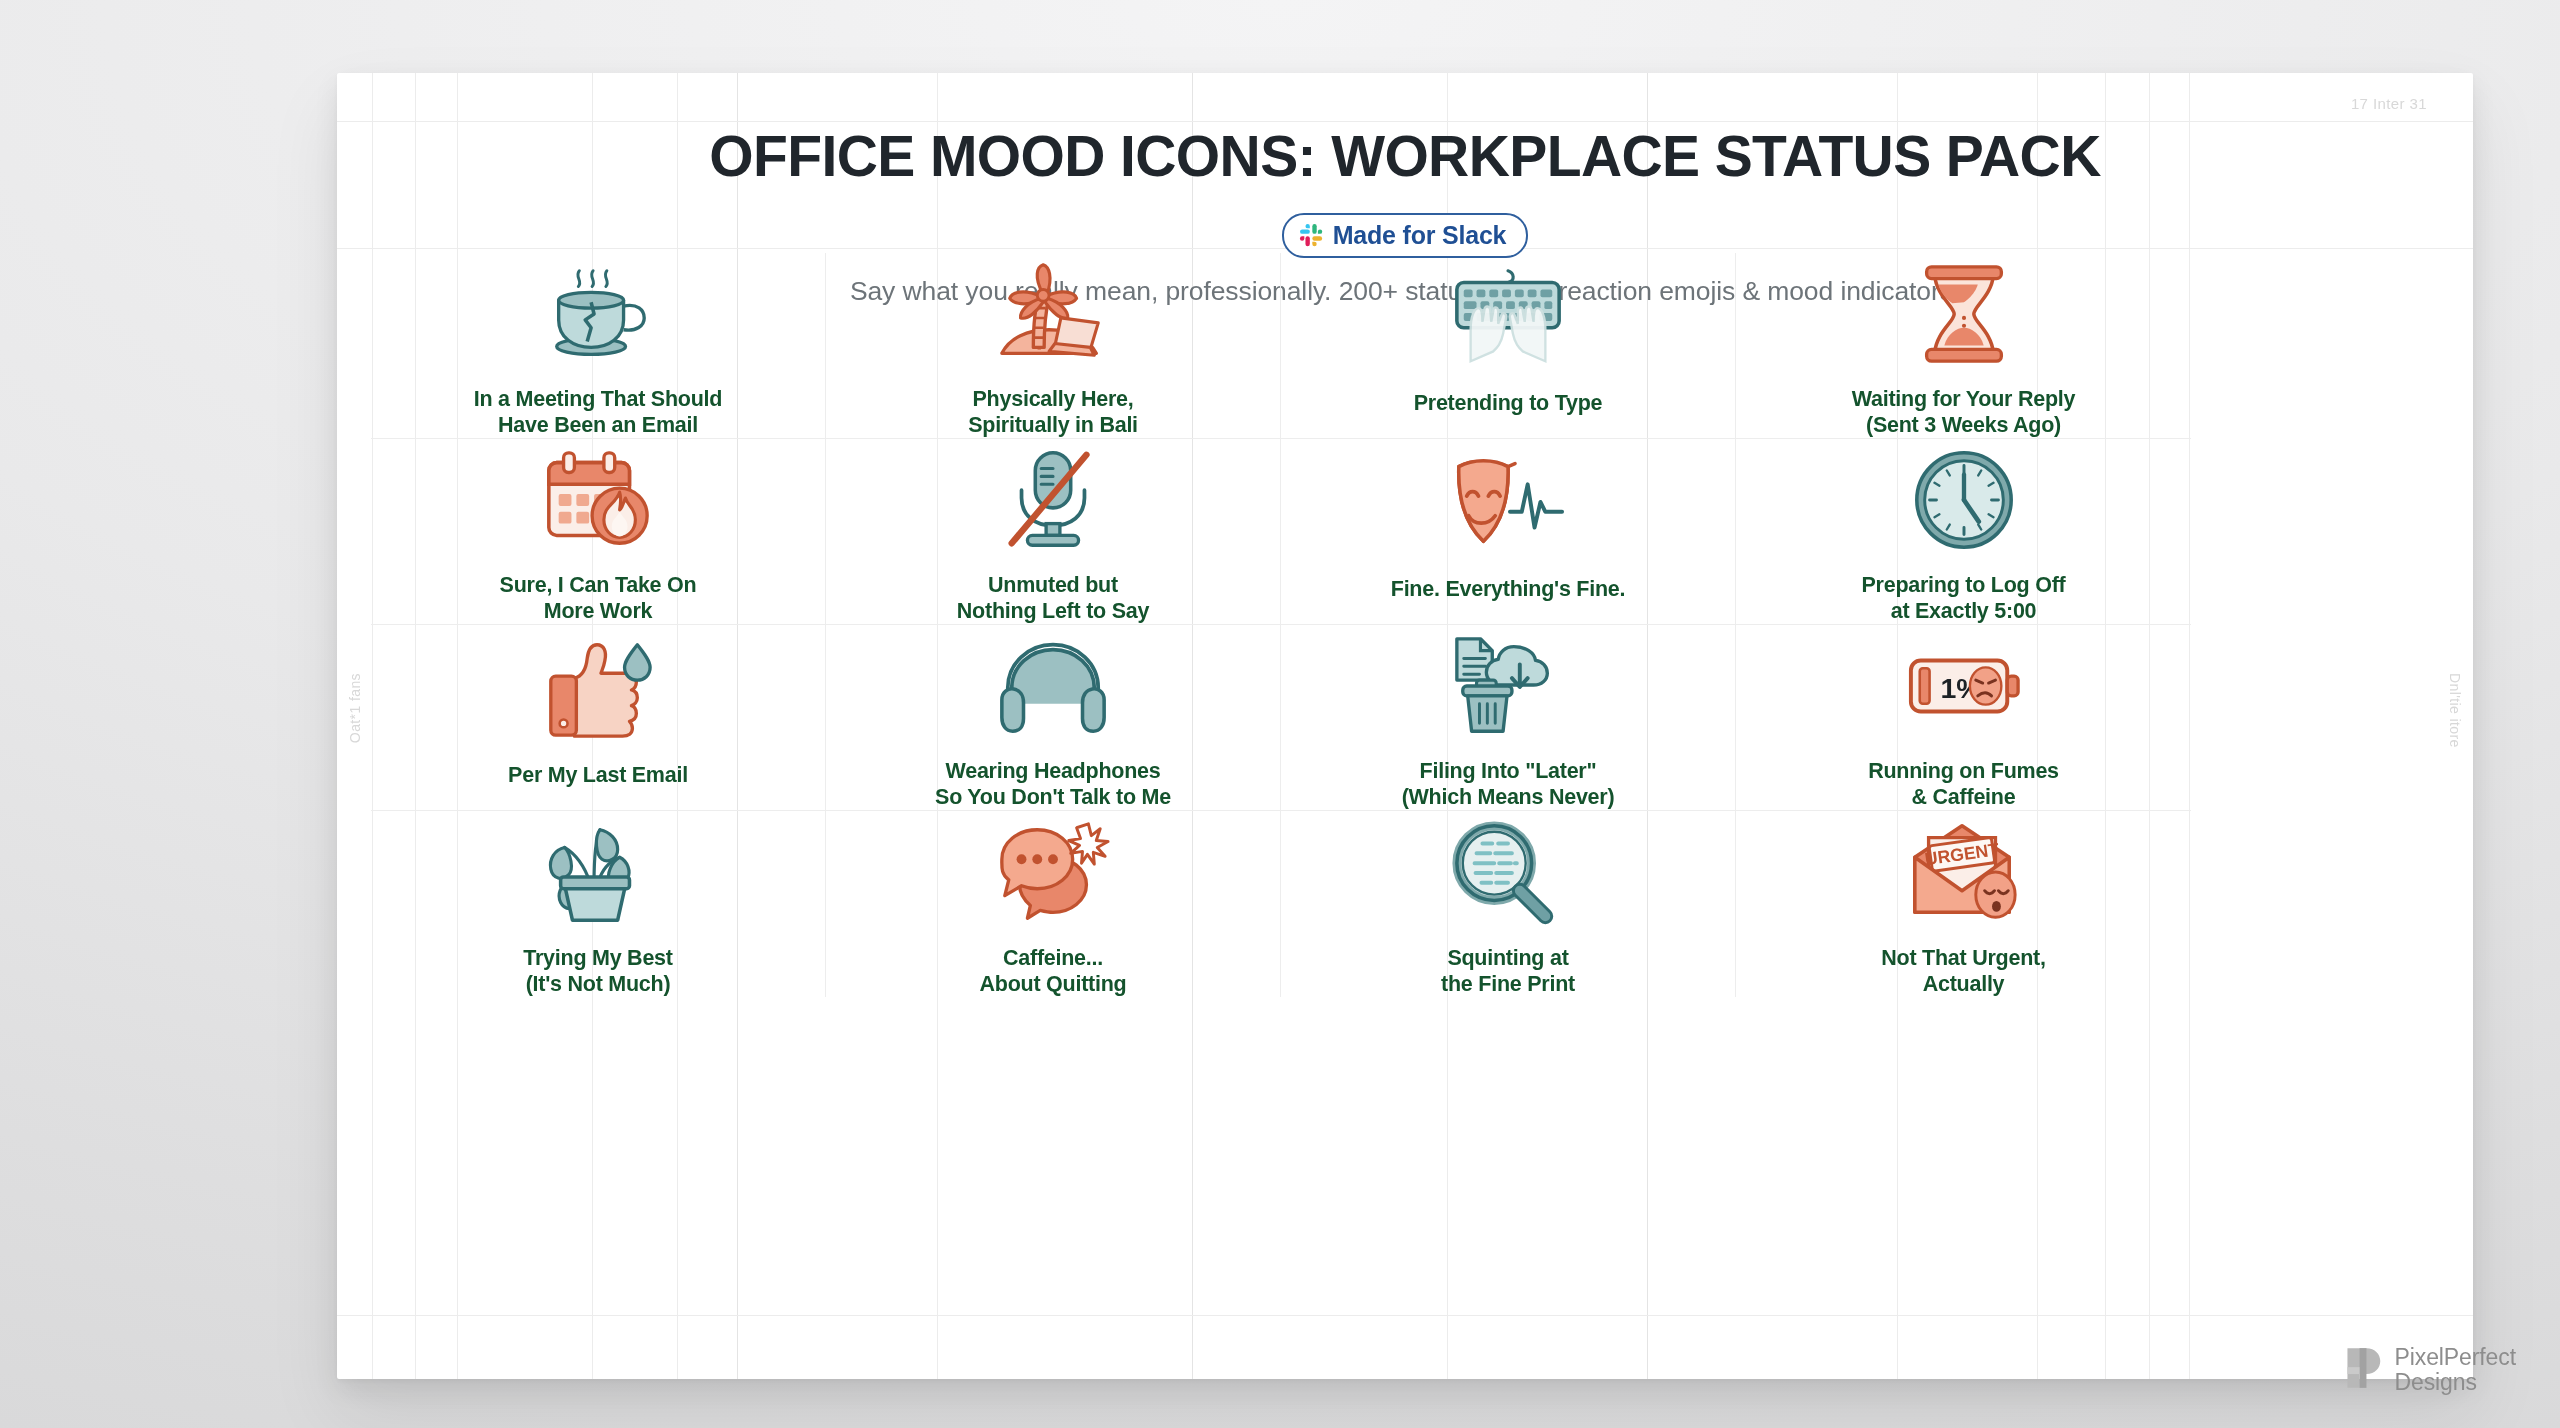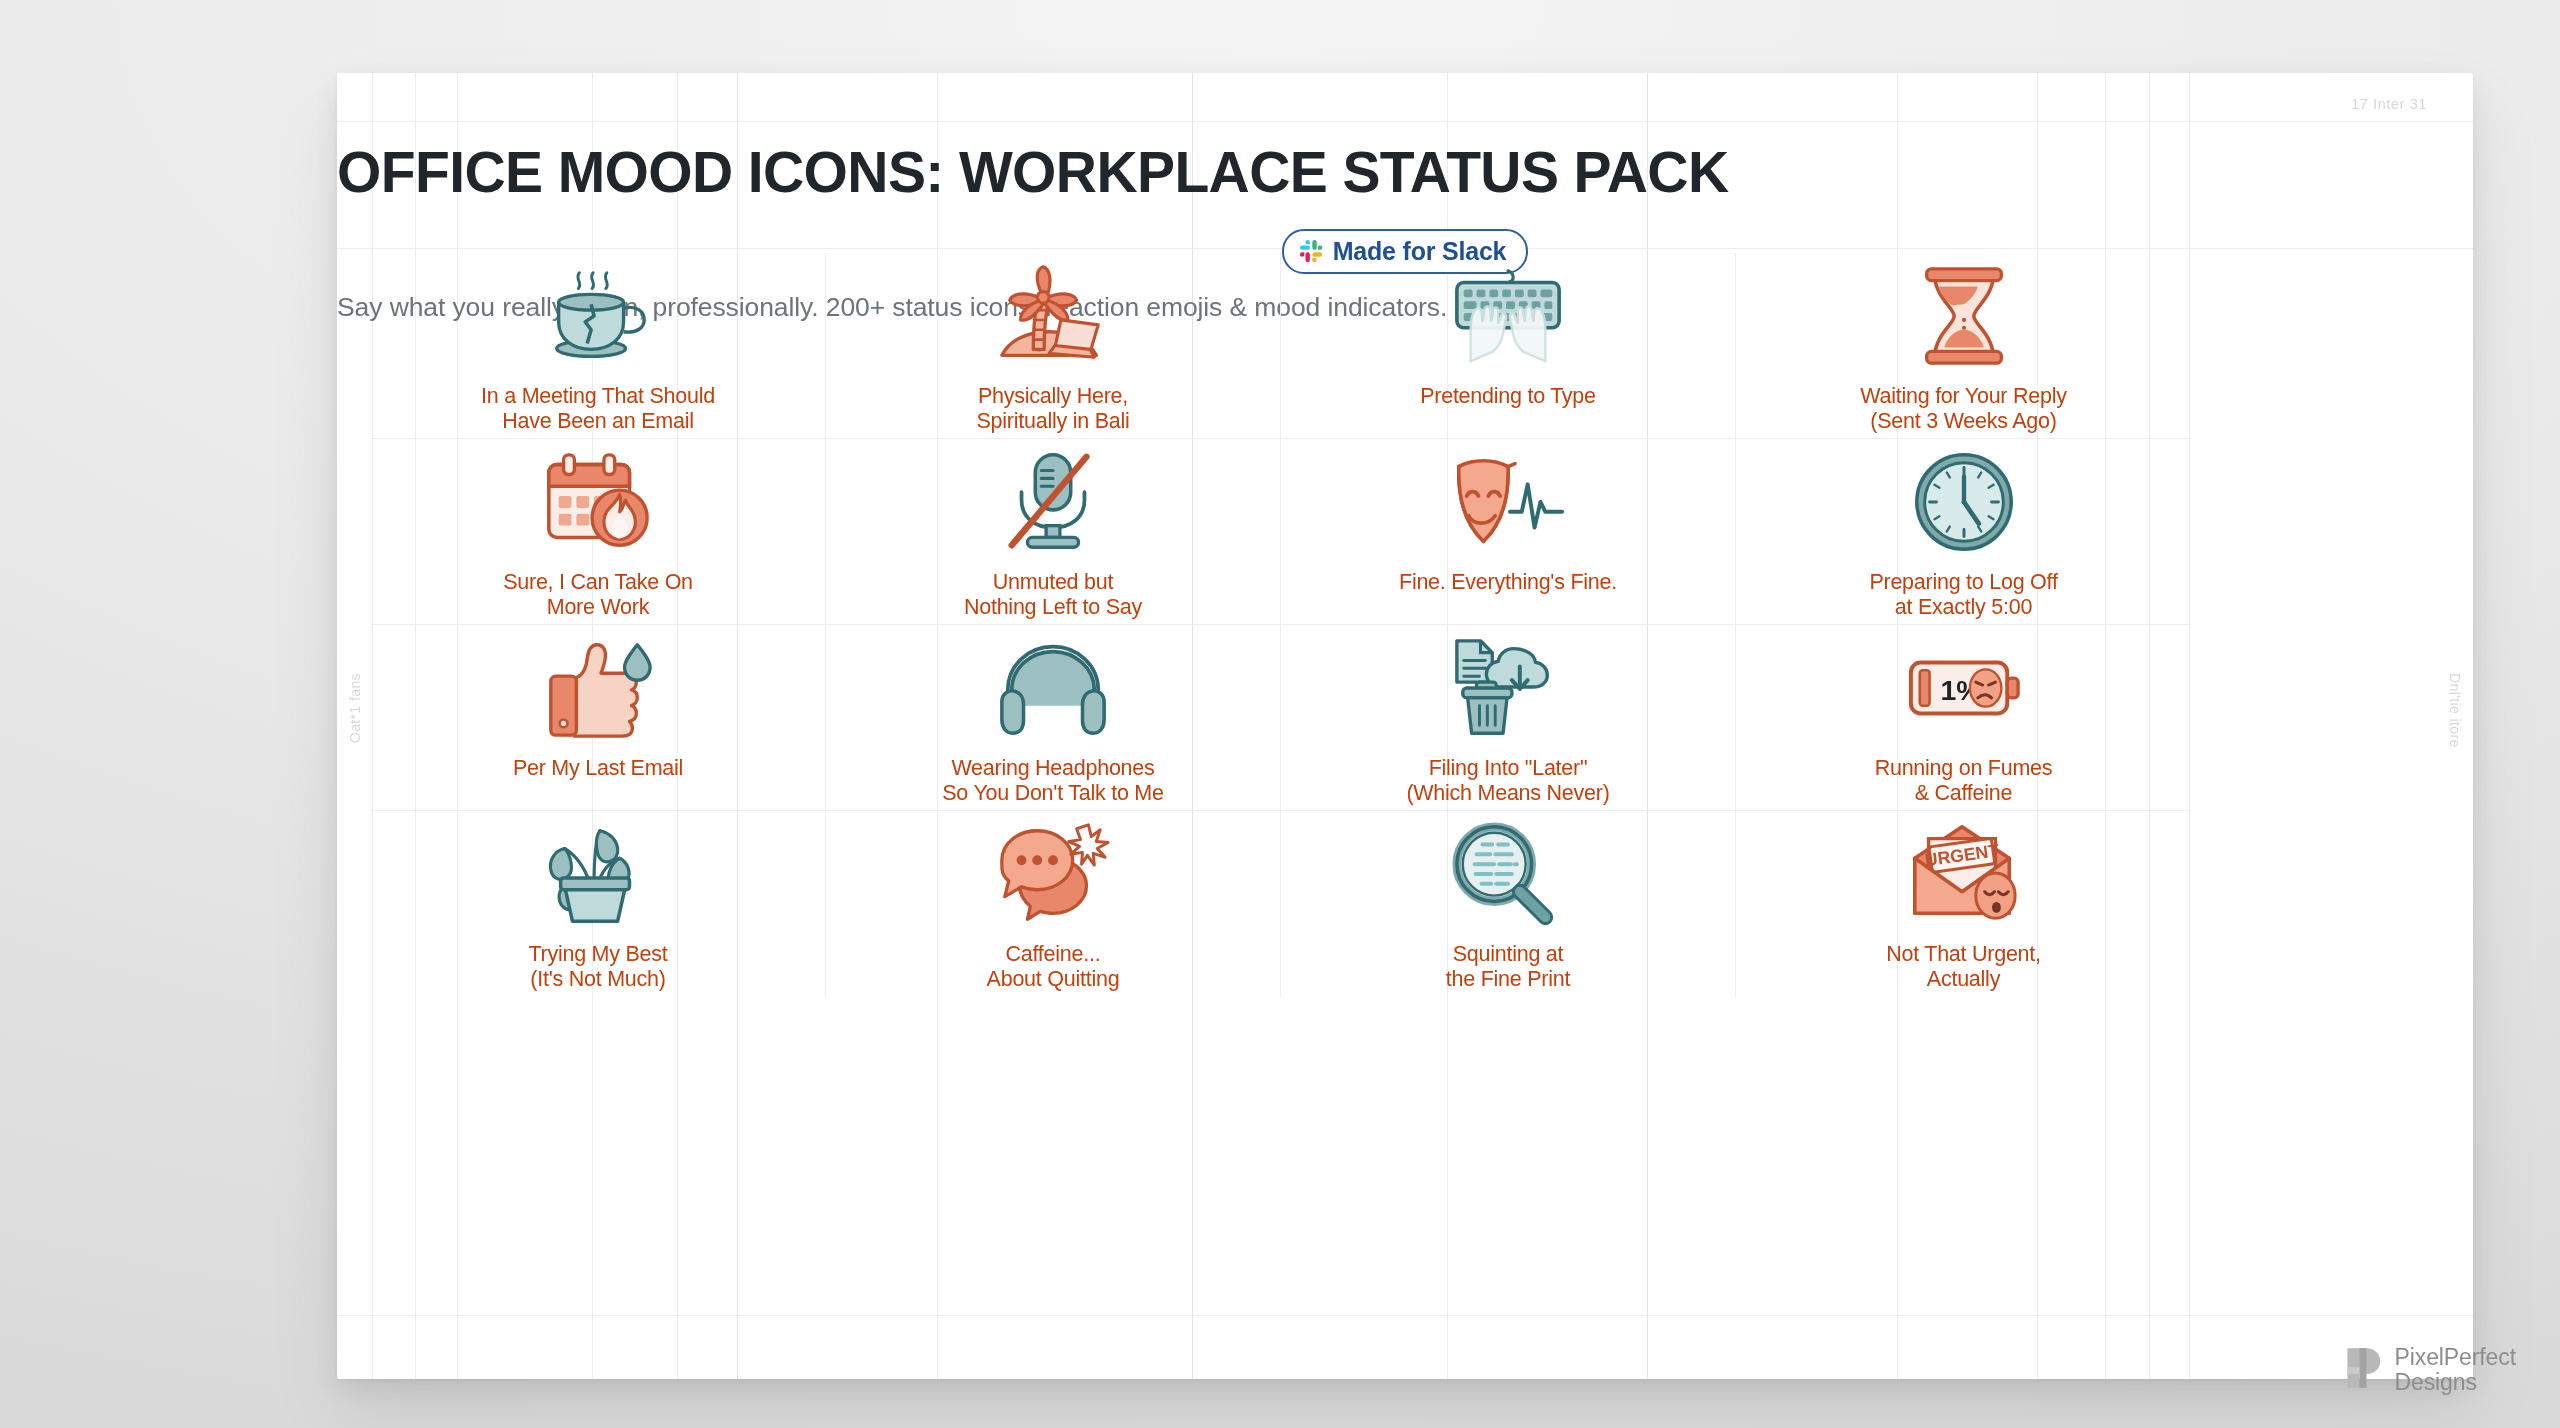--- a/index.html
+++ b/index.html
@@ -46,22 +46,22 @@
 
   #card-inner {
     position: relative;
     z-index: 2;
     width: 100%;
     height: 100%;
   }
 
   
   #poster-header {
-    padding-top: 70px;
-    text-align: left;
+    padding-top: 54px;
+    text-align: center;
   }
 
   #poster-title {
     font-size: 57px;
     font-weight: 700;
     letter-spacing: -0.6px;
     color: #20262c;
     line-height: 1.04;
     white-space: nowrap;
     font-stretch: condensed;
@@ -125,25 +125,25 @@
   .icon-art {
     width: 124px;
     height: 108px;
     display: flex;
     align-items: center;
     justify-content: center;
   }
   .icon-art svg { display: block; width: 118px; height: 104px; }
 
   .icon-label {
-    margin-top: 14px;
+    margin-top: 21px;
     text-align: center;
     font-size: 21.5px;
-    font-weight: 400;
-    color: #c2410c;
+    font-weight: 700;
+    color: #14532d;
     line-height: 1.18;
     letter-spacing: -0.25px;
     white-space: pre-line;
     padding: 0 8px;
   }
 
   
   .margin-note {
     position: absolute;
     color: #d8d8d8;

